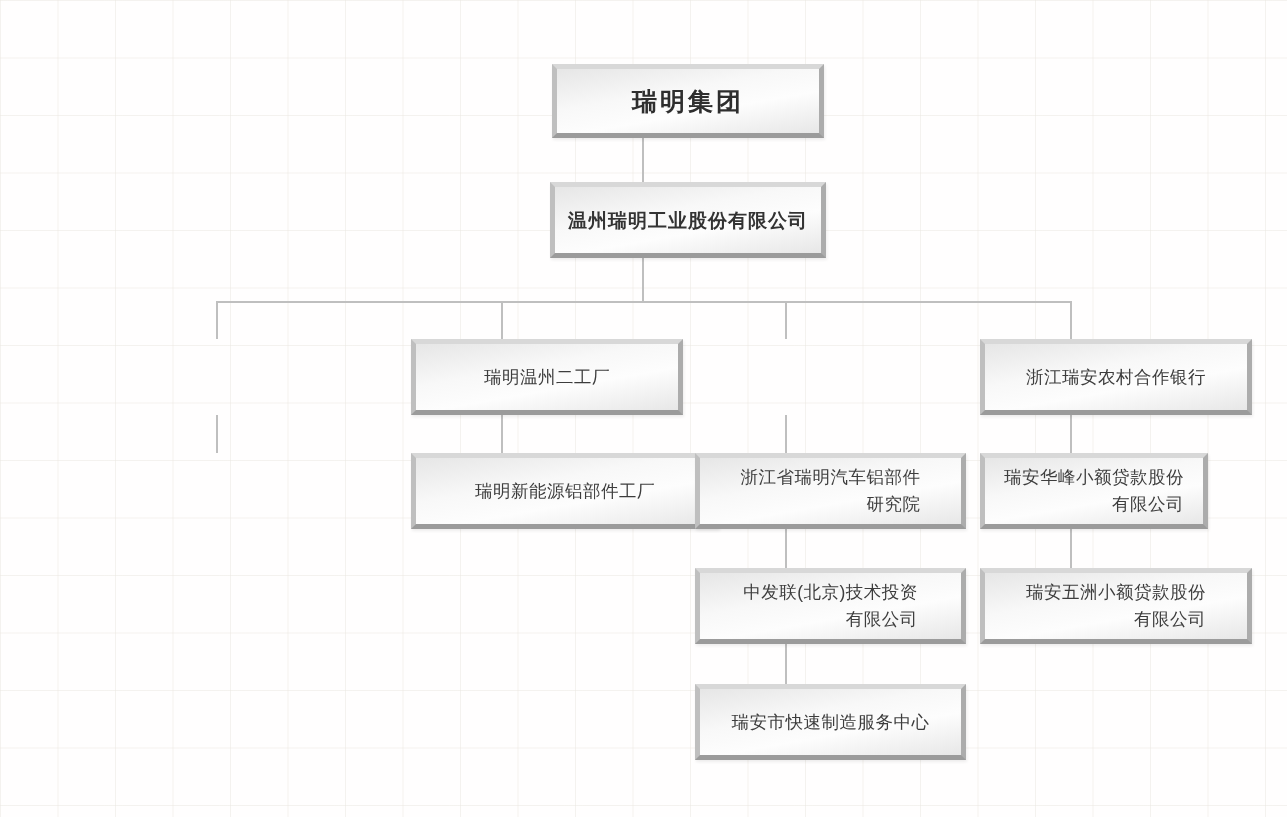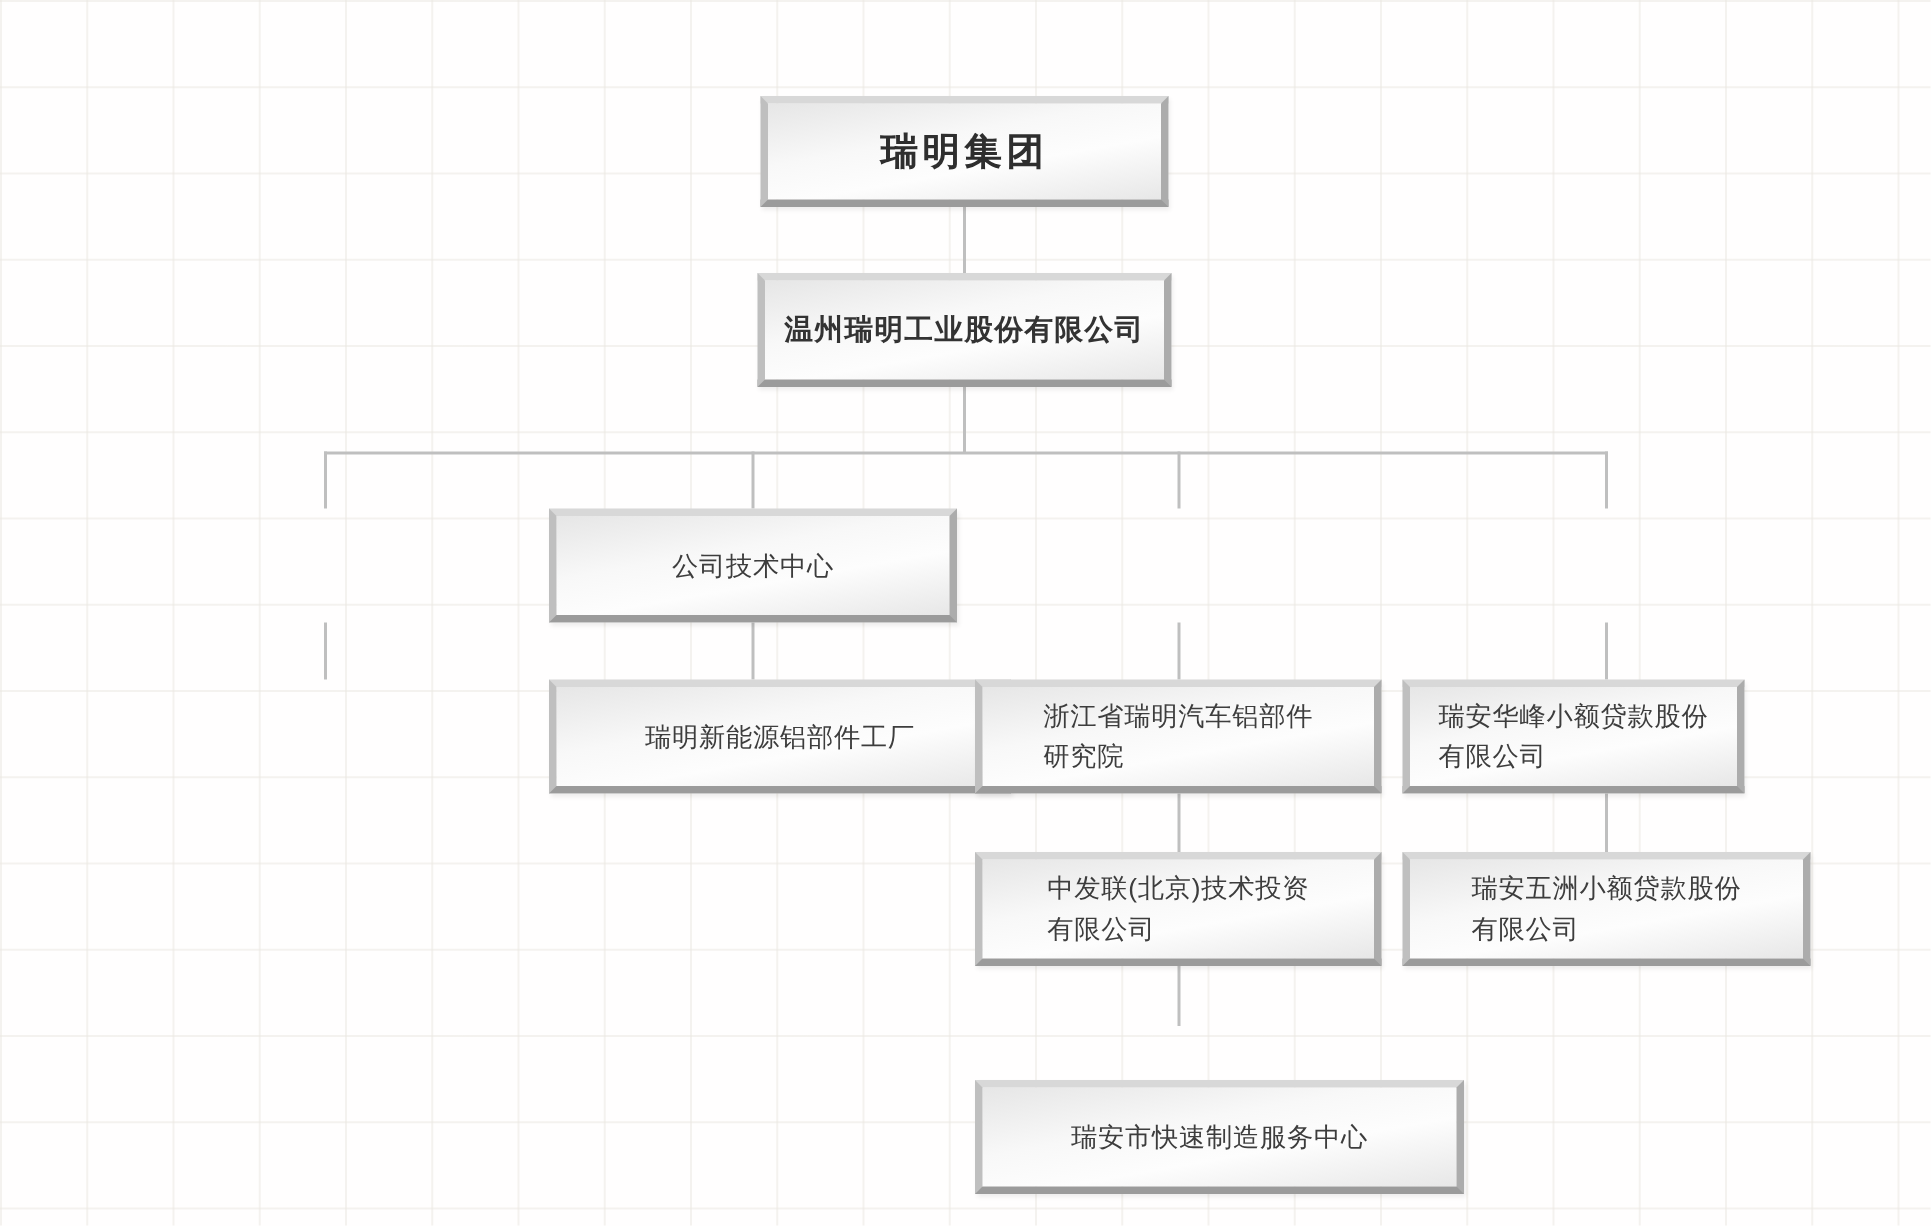--- a/index.html
+++ b/index.html
@@ -19,26 +19,27 @@
   }
   .node{
     position:absolute;
     box-sizing:border-box;
     height:76px;
     border:5px solid;
     border-color:#d8d8d8 #acacac #9b9b9b #bfbfbf; 
     background:linear-gradient(170deg,#e6e6e6 0%,#f8f8f8 38%,#fdfdfd 62%,#e7e7e7 100%);
     box-shadow:1px 2px 3px rgba(0,0,0,0.07);
     display:flex;align-items:center;justify-content:center;
-    text-align:left;
+    text-align:right;
     color:#3d3d3d;
     font-size:17.5px;
     letter-spacing:0.5px;
     line-height:27px;
     white-space:pre-line;
+    margin-left:45px;
   }
   .node--root{
     height:74px;
     font-size:25px;
     font-weight:bold;
     letter-spacing:3px;
     color:#2e2e2e;
   }
   .node--parent{
     font-size:19px;
@@ -70,28 +71,29 @@
   <div class="vline" style="left:785px;top:415px;height:38px;"></div>
   <div class="vline" style="left:1070px;top:415px;height:38px;"></div>
   <div class="vline" style="left:785px;top:529px;height:39px;"></div>
   <div class="vline" style="left:1070px;top:529px;height:39px;"></div>
   <div class="vline" style="left:785px;top:644px;height:40px;"></div>
 
   <div class="node node--root" style="left:507px;top:64px;width:272px;">瑞明集团</div>
 
   <div class="node node--parent" style="left:505px;top:182px;width:276px;">温州瑞明工业股份有限公司</div>
 
-  <div class="node" style="left:366px;top:339px;width:272px;">公司技术中心</div>
+  <div class="node" style="left:366px;top:339px;width:272px;">瑞明温州二工厂</div>
+  <div class="node" style="left:935px;top:339px;width:272px;">浙江瑞安农村合作银行</div>
 
   <div class="node" style="left:366px;top:453px;width:308px;">瑞明新能源铝部件工厂</div>
   <div class="node" style="left:650px;top:453px;width:271px;">浙江省瑞明汽车铝部件
 研究院</div>
   <div class="node" style="left:935px;top:453px;width:228px;">瑞安华峰小额贷款股份
 有限公司</div>
 
   <div class="node" style="left:650px;top:568px;width:271px;">中发联(北京)技术投资
 有限公司</div>
   <div class="node" style="left:935px;top:568px;width:272px;">瑞安五洲小额贷款股份
 有限公司</div>
 
-  <div class="node" style="left:650px;top:720px;width:326px;">瑞安市快速制造服务中心</div>
+  <div class="node" style="left:650px;top:684px;width:271px;">瑞安市快速制造服务中心</div>
 
 </div>
 
 </body></html>

